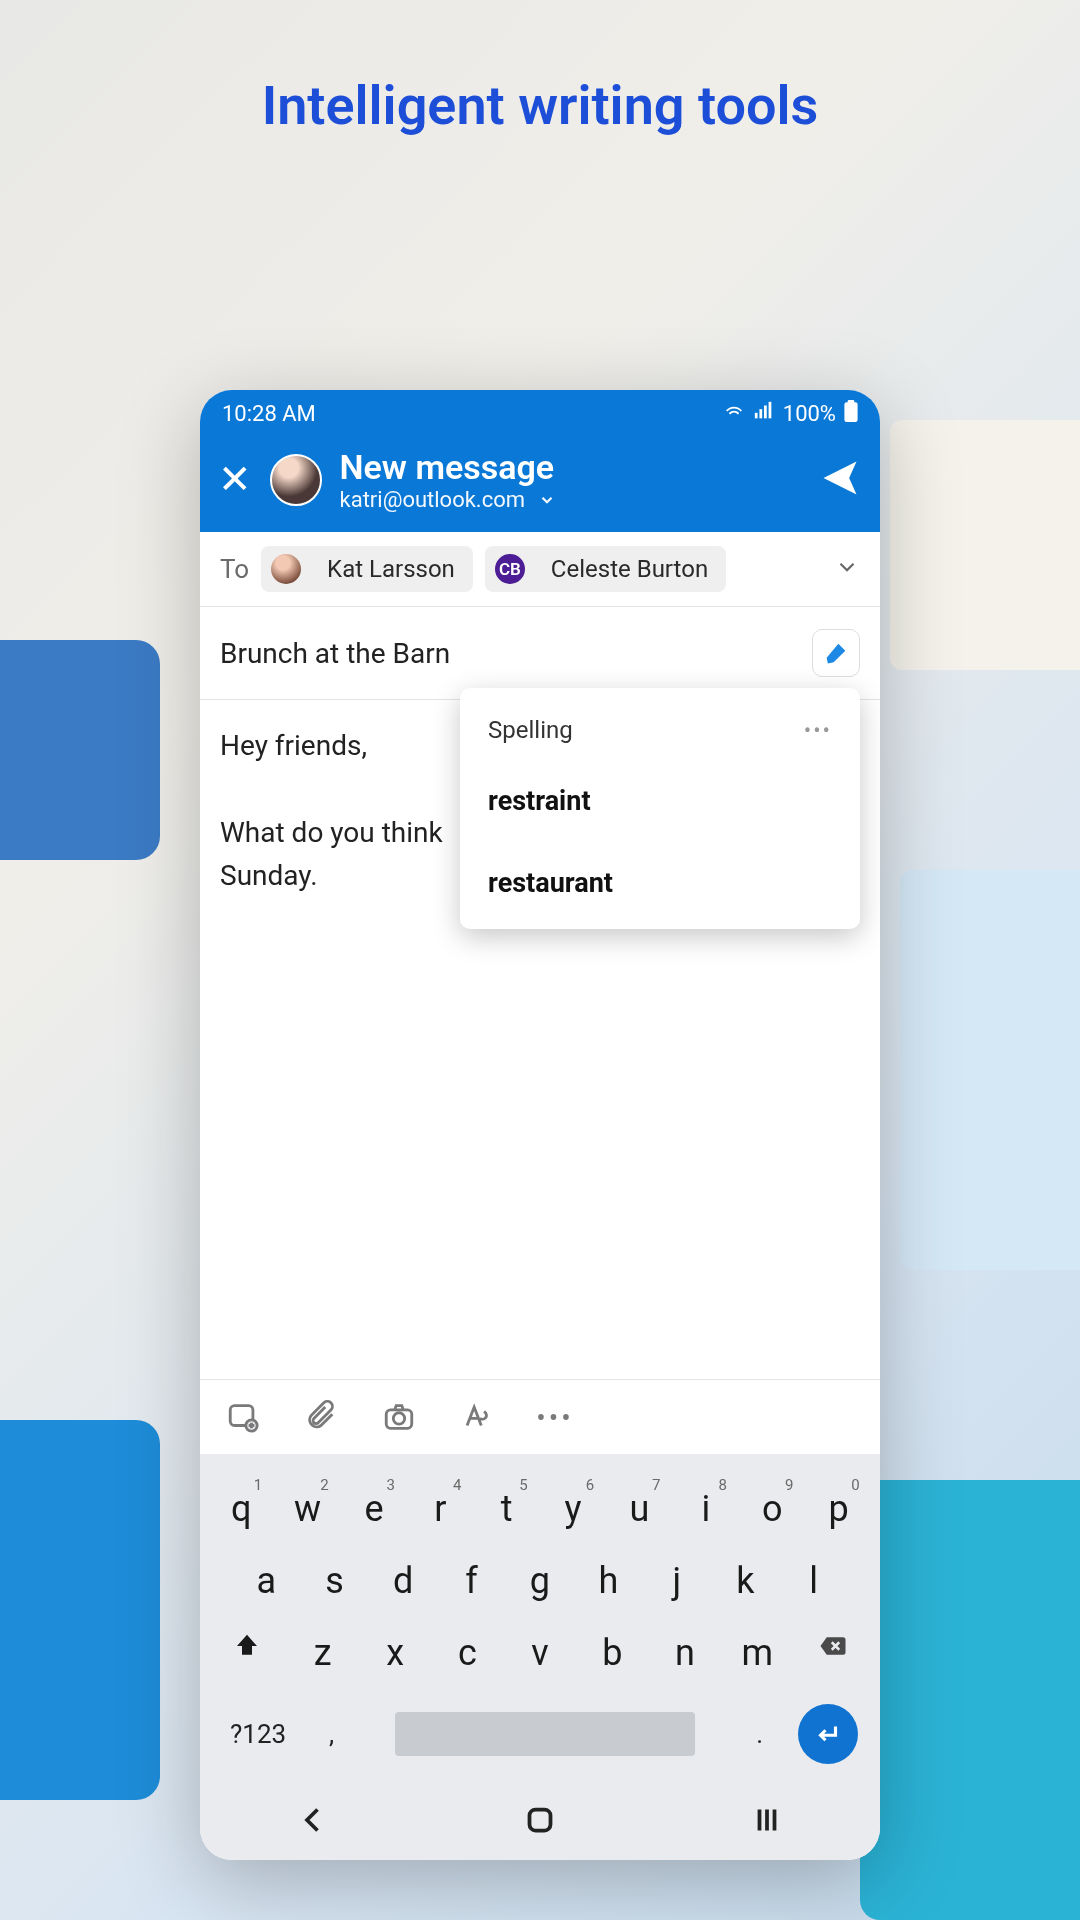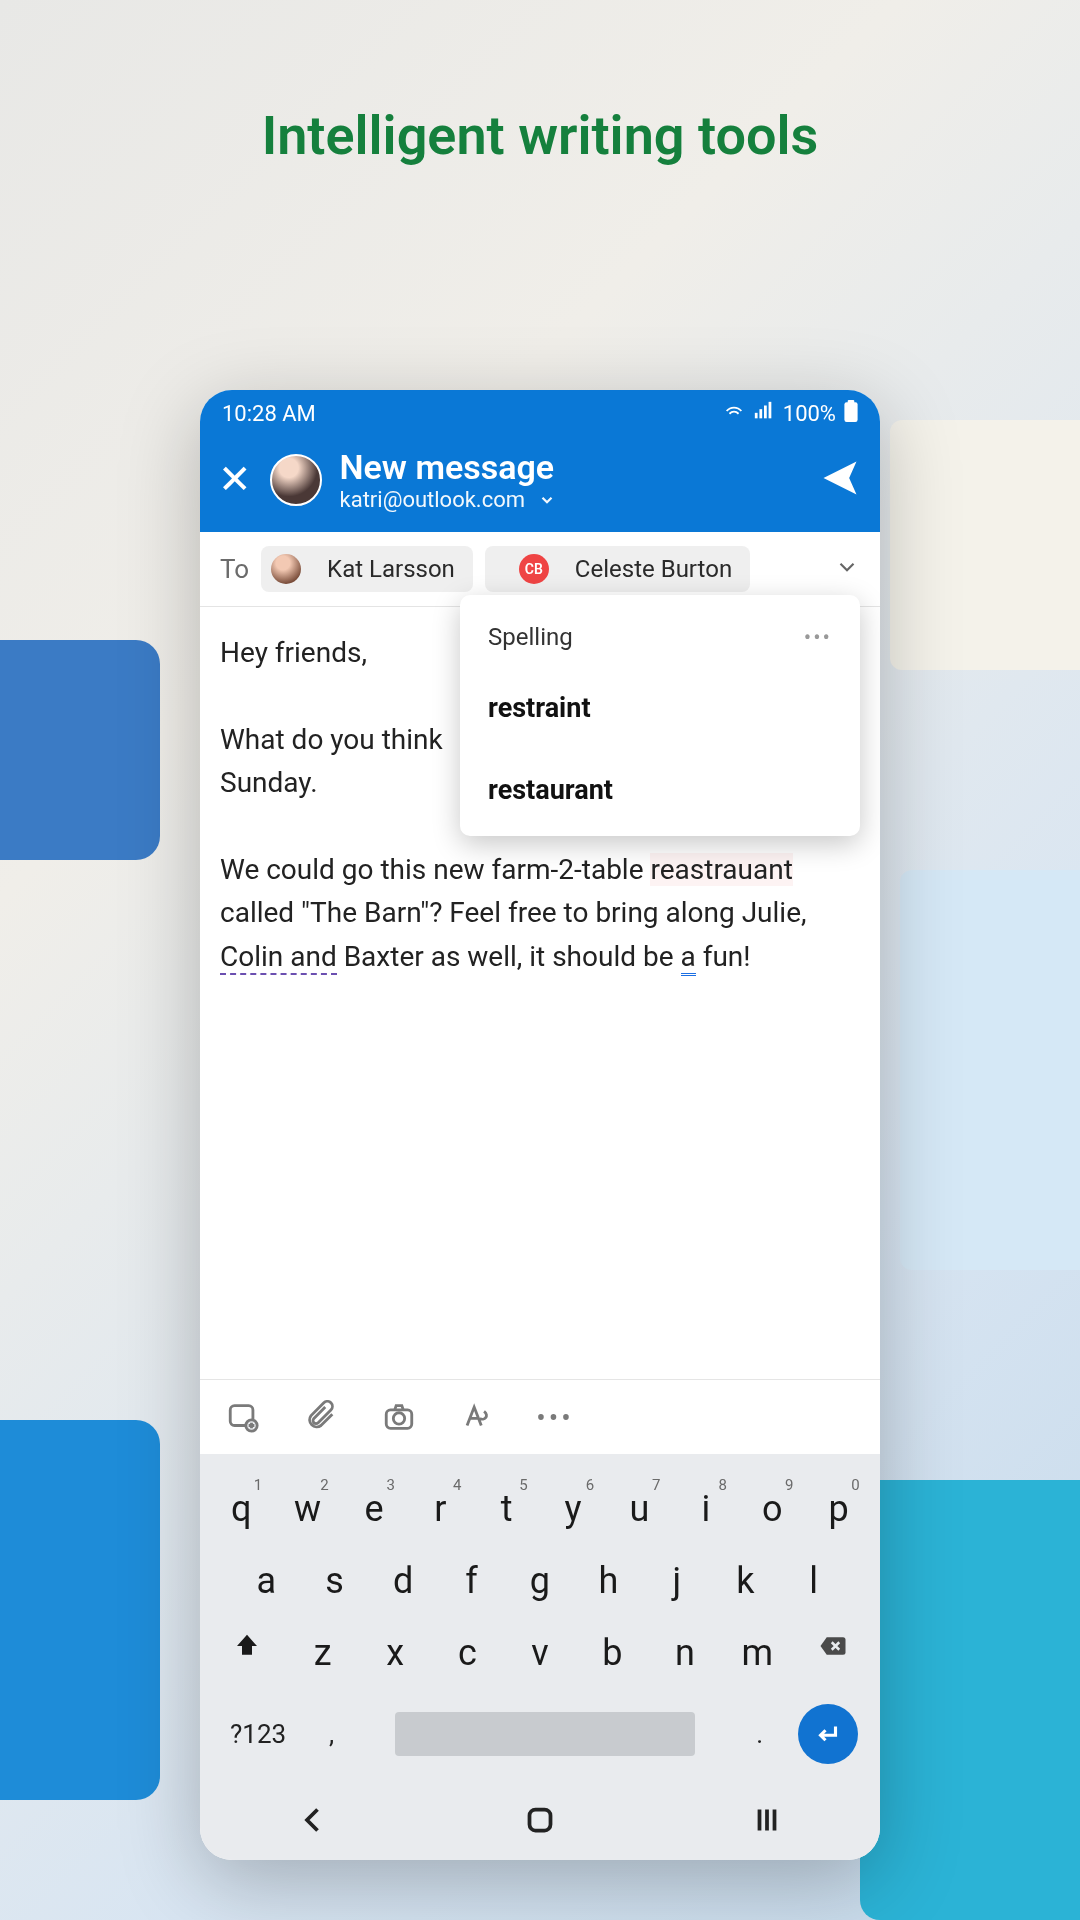--- a/index.html
+++ b/index.html
@@ -15,22 +15,22 @@
   }
   .bg-tile-1 { position: absolute; left: -40px; top: 640px; width: 200px; height: 220px; background: #3b7bc5; border-radius: 24px; }
   .bg-tile-2 { position: absolute; right: -80px; top: 870px; width: 260px; height: 400px; background: #d5e8f6; border-radius: 12px; }
   .bg-tile-3 { position: absolute; left: -140px; top: 1420px; width: 300px; height: 380px; background: #1e8cd8; border-radius: 24px; }
   .bg-tile-4 { position: absolute; right: -120px; top: 1480px; width: 340px; height: 440px; background: #2bb3d6; border-radius: 20px; }
   .bg-tile-5 { position: absolute; right: -60px; top: 420px; width: 250px; height: 250px; background: #f4f2ea; border-radius: 12px; }
 
   .headline {
     font-size: 54px;
     font-weight: 600;
-    color: #15803d;
-    margin-top: 104px;
+    color: #1d4ed8;
+    margin-top: 74px;
     text-align: center;
   }
 
   .phone {
     position: absolute;
     top: 390px;
     left: 200px;
     width: 680px;
     height: 1470px;
     background: #fff;
@@ -80,21 +80,21 @@
   }
   .to-label { color: #6b6b6b; font-size: 26px; }
   .chip {
     display: flex; align-items: center; gap: 26px;
     background: #efefef; border-radius: 8px;
     padding: 8px 18px 8px 10px;
     font-size: 24px; color: #2a2a2a;
   }
   .chip-avatar { width: 30px; height: 30px; border-radius: 50%; }
   .chip-avatar.kl { background: radial-gradient(circle at 40% 30%, #f3c9b3 25%, #7a4d3a 75%); }
-  .chip-avatar.cb { background: #ef4444; color: #fff; font-size: 14px; display: flex; align-items: center; justify-content: center; font-weight: 600; margin-left: 24px; }
+  .chip-avatar.cb { background: #4c1d95; color: #fff; font-size: 17px; display: flex; align-items: center; justify-content: center; font-weight: 600; }
   .to-expand { margin-left: auto; color: #666; }
 
   .subject-row {
     display: flex; align-items: center; justify-content: space-between;
     padding: 22px 20px;
     border-bottom: 1px solid #e4e4e4;
     position: relative;
   }
   .subject-text { font-size: 28px; color: #222; }
   .editor-btn {
@@ -243,41 +243,46 @@
       <div class="chip-avatar cb">CB</div>
       <span>Celeste Burton</span>
     </div>
     <span class="to-expand">
       <svg width="26" height="26" viewBox="0 0 24 24" fill="none" stroke="#666" stroke-width="2">
           <path d="M6 9l6 6 6-6"></path>
         </svg>
     </span>
   </div>
 
+  <div class="subject-row">
+    <span class="subject-text">Brunch at the Barn</span>
+    <div class="editor-btn">
+      <svg width="28" height="28" viewBox="0 0 24 24" fill="#1e88e5">
+          <path d="M14 4 L20 10 L10 20 L5 21 L4 16 Z"></path>
+        </svg>
+    </div>
+  </div>
 
   <div class="body-area">
     <div class="spell-popup">
       <div class="spell-hdr">
         <span>Spelling</span>
         <span class="spell-more">•••</span>
       </div>
       <div class="spell-item">restraint</div>
       <div class="spell-item">restaurant</div>
     </div>
 
     <p>Hey friends,</p>
     <br>
     <p>
       <span>What do you think</span><br>
       <span>Sunday.</span>
     </p>
     <br>
-    <p>
-      <span>We could go this new farm-2-table </span><span class="misspell">reastrauant</span><span> called "The Barn"? Feel free to bring along Julie, </span><span class="grammar">Colin and</span><span> Baxter as well, it should be </span><span class="grammar2">a</span><span> fun!</span>
-    </p>
   </div>
 
   <div class="toolbar">
     <span class="tb-icon">
       <svg width="34" height="34" viewBox="0 0 24 24" fill="none" stroke="#7a7a7a" stroke-width="2">
           <rect x="3" y="4" width="16" height="14" rx="3"></rect>
           <circle cx="18" cy="18" r="4" fill="#e9ebee"></circle>
           <path d="M18 16 v4 M16 18 h4"></path>
         </svg>
     </span>

